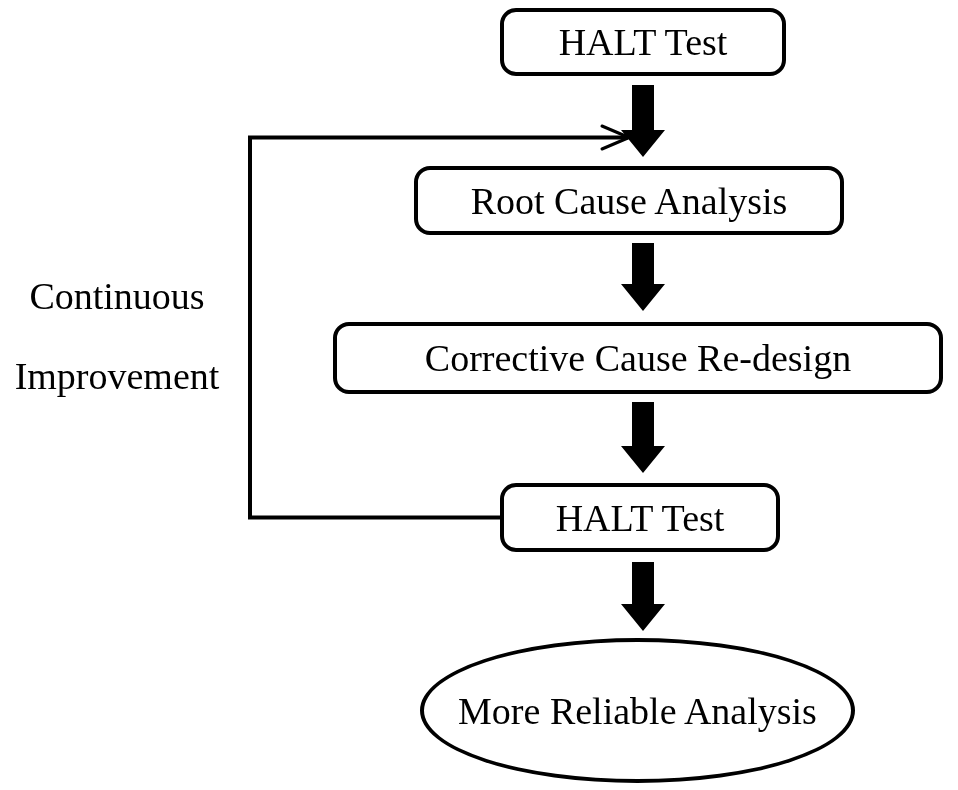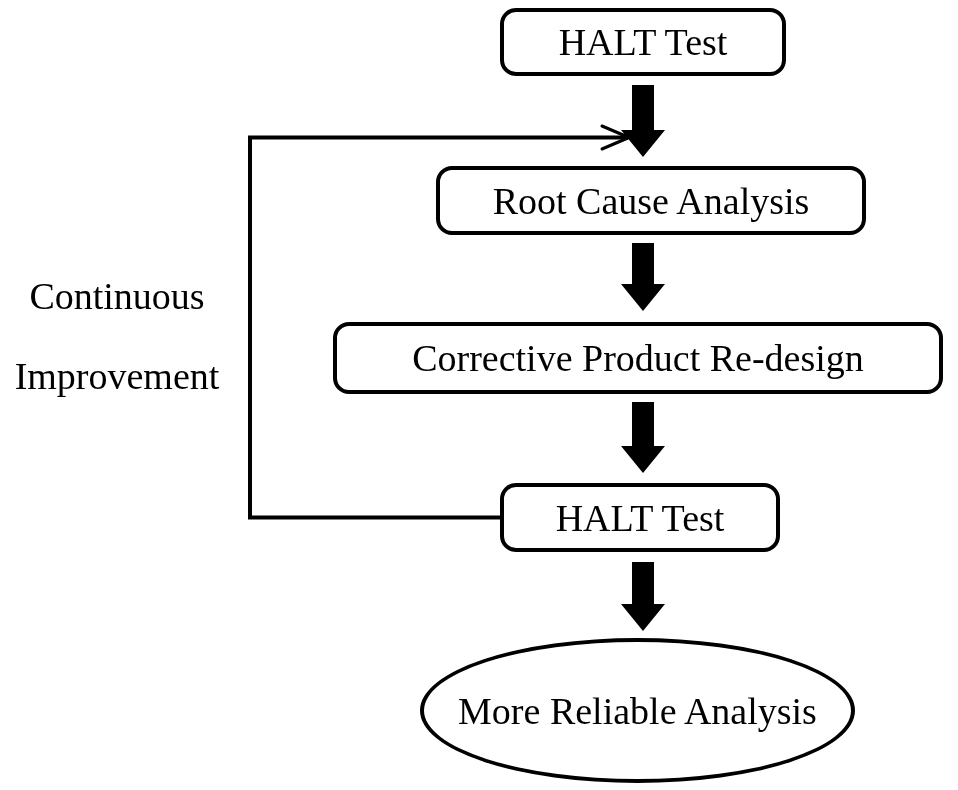--- a/index.html
+++ b/index.html
@@ -35,21 +35,21 @@
     line-height: 1;
     white-space: nowrap;
   }
   .rounded-rect {
     border-radius: 16px;
   }
   .ellipse {
     border-radius: 50%;
   }
   #node-halt-1   { left: 500px; top: 8px;   width: 286px; height: 68px; }
-  #node-rca      { left: 436px; top: 166px; width: 430px; height: 69px; }
+  #node-rca      { left: 414px; top: 166px; width: 430px; height: 69px; }
   #node-car      { left: 333px; top: 322px; width: 610px; height: 72px; }
   #node-halt-2   { left: 500px; top: 483px; width: 280px; height: 69px; }
   #node-product  { left: 420px; top: 638px; width: 435px; height: 145px; }
   #feedback-label {
     position: absolute;
     left: 0px;
     top: 256px;
     width: 234px;
     text-align: center;
     font-size: 38px;
@@ -76,21 +76,21 @@
 
   <div id="node-halt-1" class="node rounded-rect">
     <span>HALT Test</span>
   </div>
 
   <div id="node-rca" class="node rounded-rect">
     <span>Root Cause Analysis</span>
   </div>
 
   <div id="node-car" class="node rounded-rect">
-    <span>Corrective Product Re-design</span>
+    <span>Corrective Cause Re-design</span>
   </div>
 
   <div id="node-halt-2" class="node rounded-rect">
     <span>HALT Test</span>
   </div>
 
   <div id="node-product" class="node ellipse">
     <span>More Reliable Analysis</span>
   </div>
 

